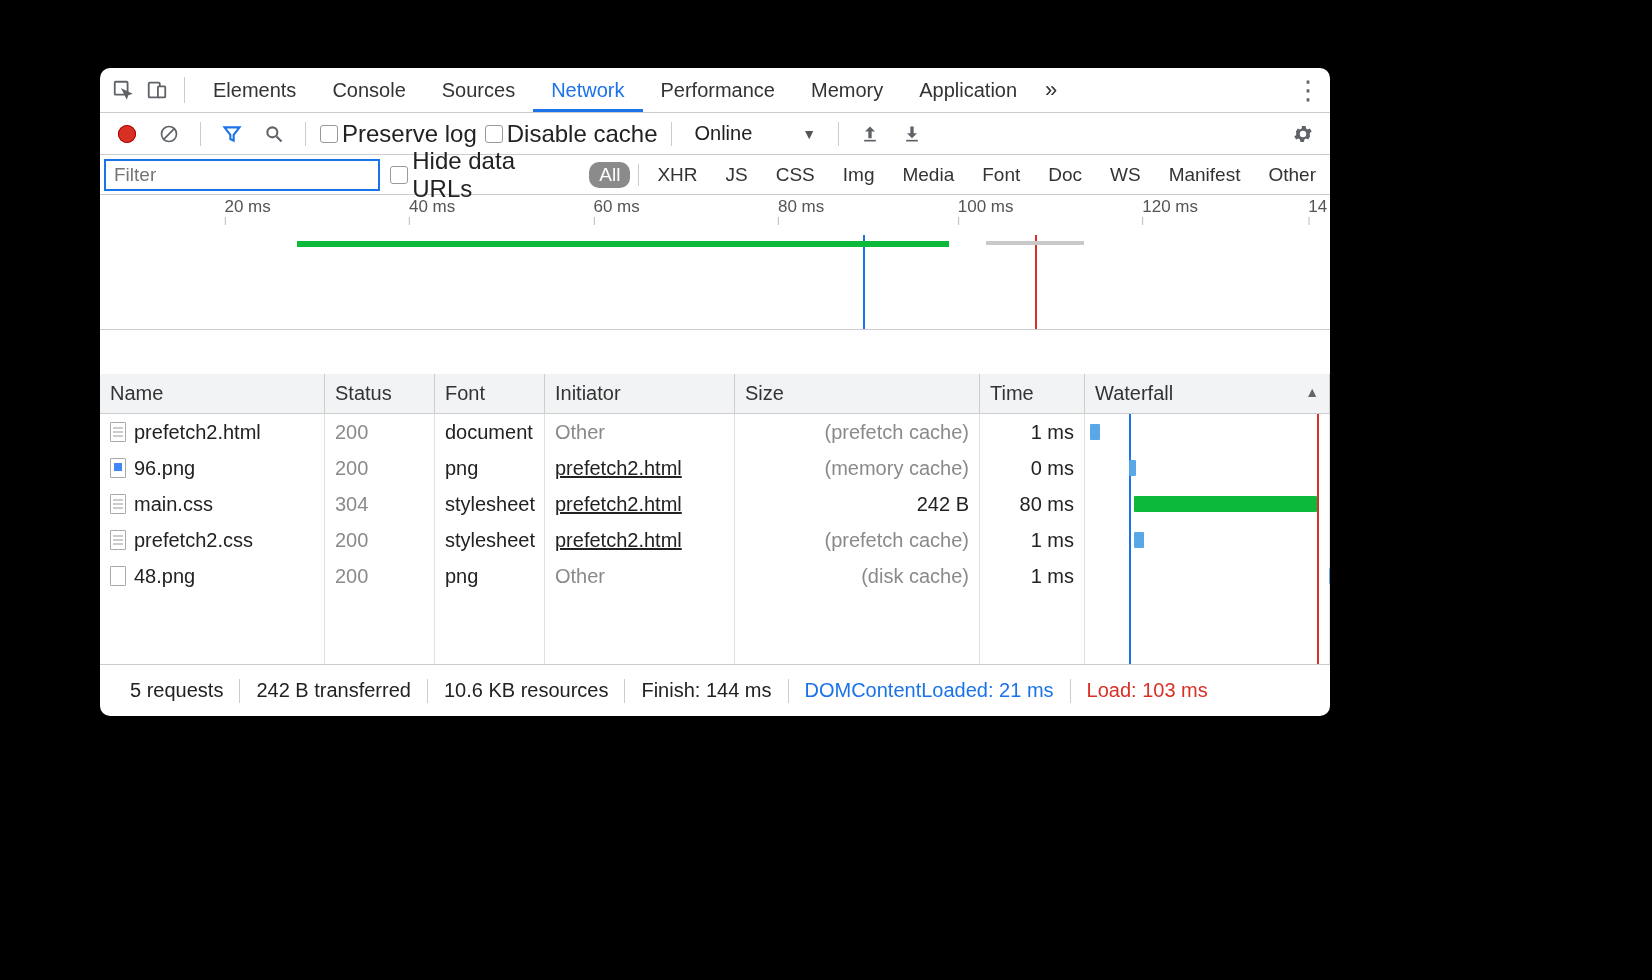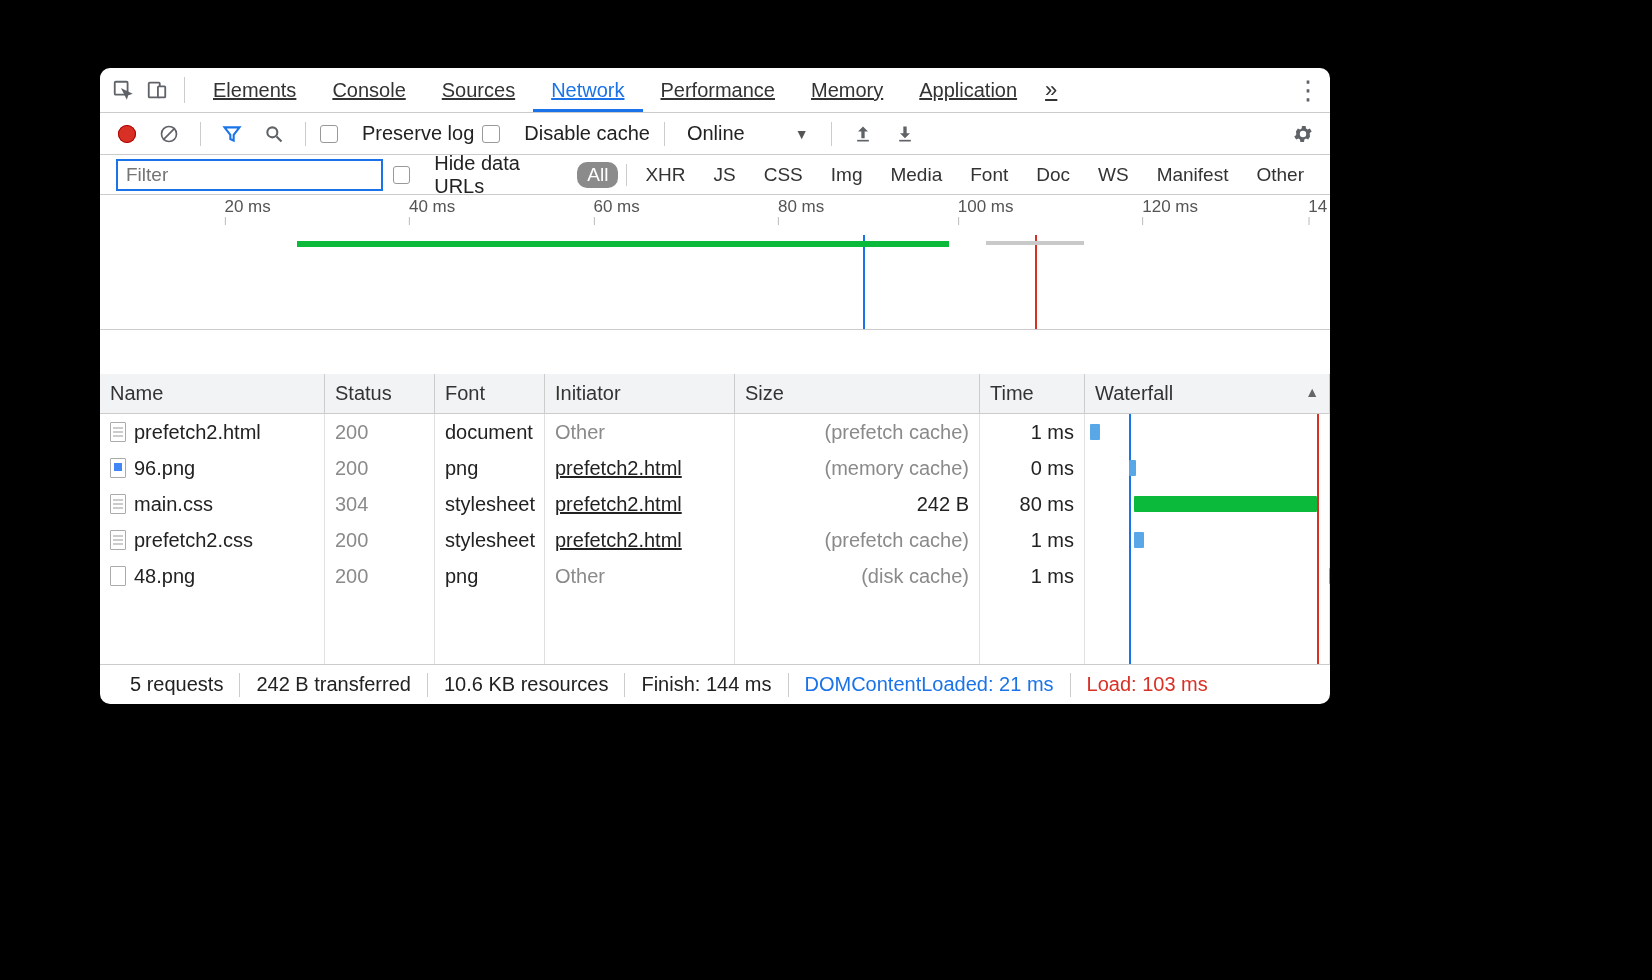--- a/index.html
+++ b/index.html
@@ -39,47 +39,47 @@
   
   .tabs {
     display:flex; align-items:center;
     height:45px;
     border-bottom:1px solid #ccc;
     padding:0 6px;
     gap:0;
   }
   .icon-btn { width:34px; height:34px; display:flex; align-items:center; justify-content:center; cursor:pointer; color:#5f6368;}
   .tabs-divider { width:1px; height:26px; background:#ccc; margin:0 10px;}
-  .tab-item { padding:0 18px; height:44px; display:flex; align-items:center; font-size:20px; color:#333; cursor:pointer;text-decoration:underline;}
+  .tab-item { padding:0 18px; height:44px; display:flex; align-items:center; font-size:20px; color:#333; cursor:pointer;}
   .tab-item.active { color:#1a73e8; border-bottom:3px solid #1a73e8; padding-top:3px;}
   .tabs .spacer { flex:1;}
   .more-tabs { font-size:22px; padding:0 10px;}
   .kebab { font-size:26px; padding:0 8px; color:#5f6368; letter-spacing:-2px;}
   
   .toolbar {
     display:flex; align-items:center;
     height:42px;
     border-bottom:1px solid #ccc;
     padding:0 10px;
     gap:8px;
     font-size:20px;
   }
   .rec-dot { width:18px; height:18px; border-radius:50%; background:#d93025; box-shadow:0 0 0 1px #a00 inset;}
   .funnel-icon { color:#1a73e8;}
   .tb-divider { width:1px; height:24px; background:#ccc; margin:0 6px;}
-  .chk { display:flex; align-items:center; gap:24px; font-size:20px;justify-content:space-between;}
+  .chk { display:flex; align-items:center; gap:4px; font-size:24px;justify-content:space-between;}
   .chkbox { width:18px; height:18px; border:1px solid #999; border-radius:3px; display:inline-block; background:#fff;}
   .dropdown { display:flex; align-items:center; gap:50px; padding:0 8px;}
   .dd-caret { font-size:14px; color:#555;}
   .toolbar .spacer { flex:1;}
   
   .filterbar {
     display:flex; align-items:center;
     height:40px;
-    padding:4px 16px;
+    padding:4px 4px;
     border-bottom:1px solid #ccc;
     gap:10px;
     font-size:20px;
   }
   .filter-input {
     width:280px; height:32px;
     border:2px solid #1a73e8;
     padding:0 8px;
     font-size:19px;
     outline:none;
@@ -150,21 +150,21 @@
   .table-body-pad {
     grid-column: 1 / -1;
     height:70px;
     display:grid;
     grid-template-columns: 225px 110px 110px 190px 245px 105px 1fr;
   }
   .table-body-pad > div { border-right:1px solid #e0e0e0;}
   
   .footer {
     border-top:1px solid #ccc;
-    height:40px;
+    height:52px;
     display:flex; align-items:center;
     padding:0 14px;
     gap:0;
     font-size:20px;
   }
   .footer .cell { padding:0 16px;}
   .footer .sep { width:1px; height:24px; background:#ccc;}
   .dcl { color:#1a73e8;}
   .load { color:#d93025;}
 </style>

